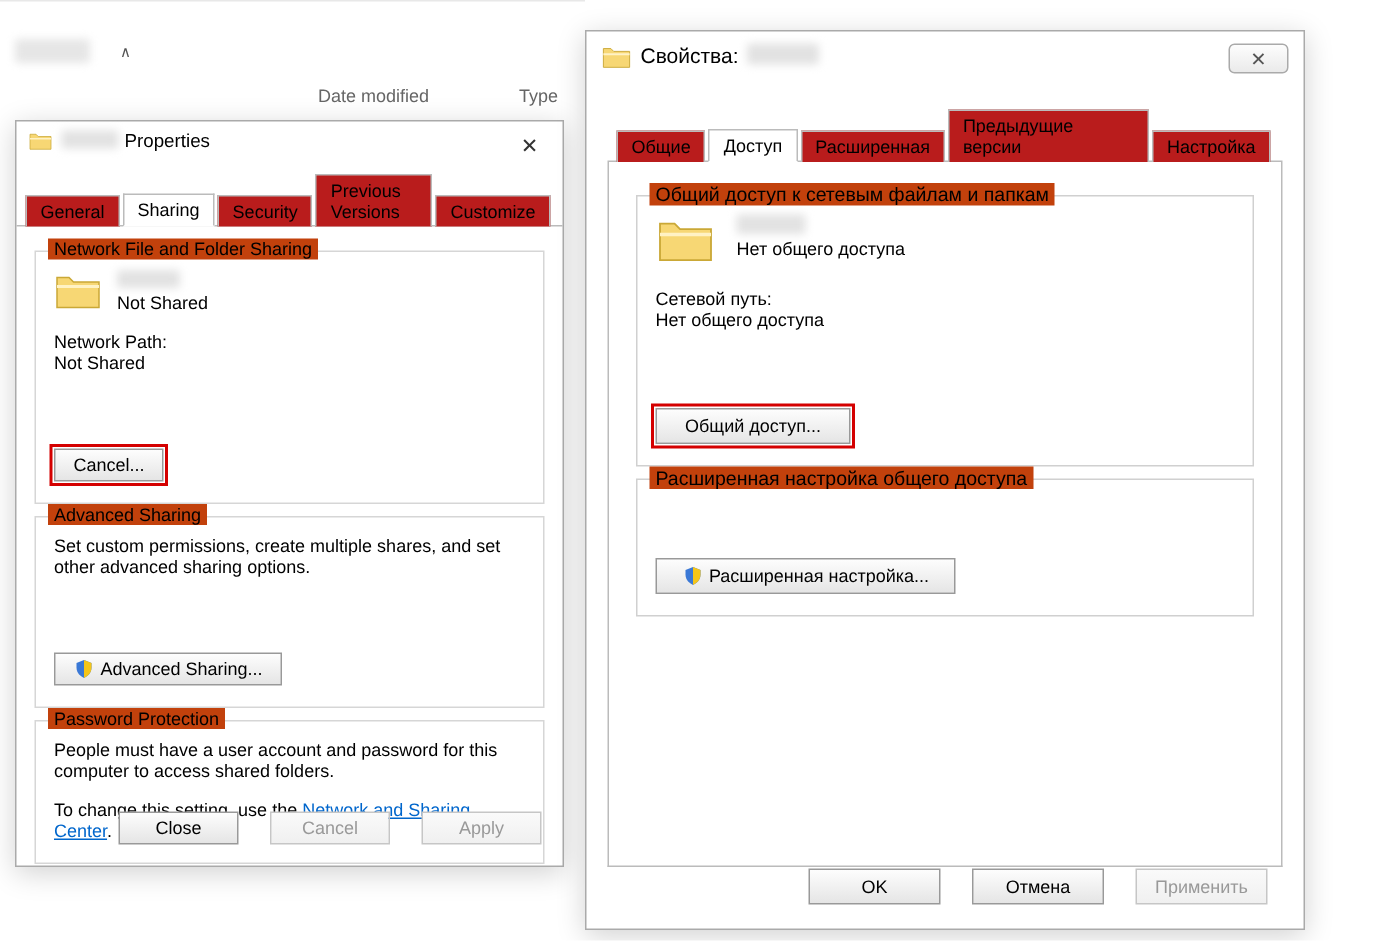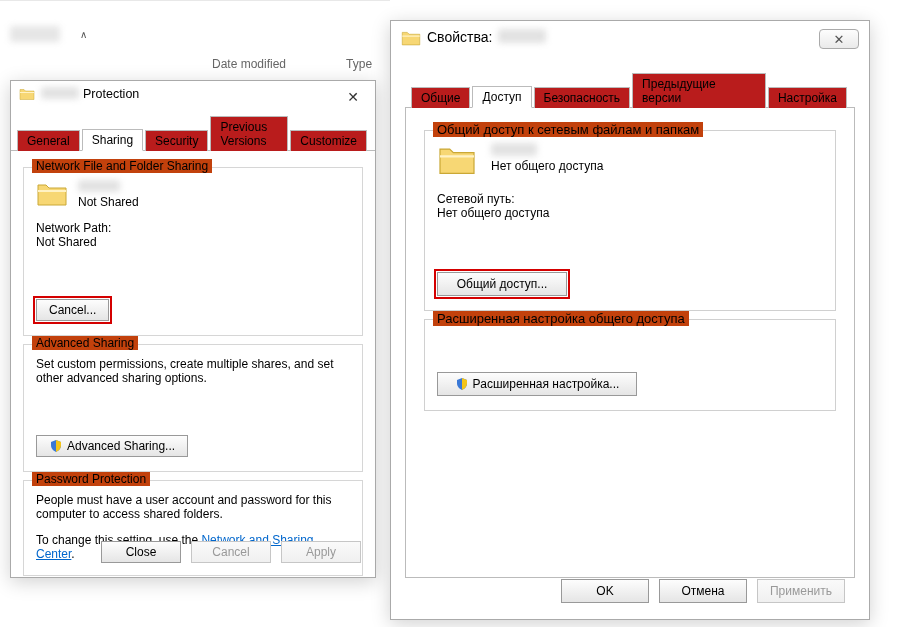--- a/index.html
+++ b/index.html
@@ -136,21 +136,21 @@
     margin-top: 40px;
   }
   .btn.disabled { color: #999; border-color: #c6c6c6; background: linear-gradient(#fafafa,#f0f0f0); cursor: default; }
   .highlight-red { outline: 2px solid #d40000; outline-offset: 1px; }
 
   a.link { color: #0066cc; text-decoration: underline; cursor: pointer; }
 
   .buttonbar {
     display: flex;
     justify-content: flex-end;
-    gap: 10px;
+    gap: 21px;
     padding: 8px 10px;
   }
 
   
   .folder-svg-small { width: 16px; height: 14px; }
   .folder-svg-med { width: 32px; height: 28px; }
   .folder-svg-large { width: 40px; height: 34px; }
 
   .blur-text {
     display:inline-block;
@@ -178,21 +178,21 @@
 
 <div class="dialog" style="left:10px; top:80px; width:366px; height:498px;">
   <div class="titlebar">
     <span class="folder-icon">
       <svg class="folder-svg-small" viewBox="0 0 32 28">
           <path fill="#f7d774" stroke="#caa836" d="M2 5h8l3 3h17v17H2z"></path>
           <path fill="#fff2c4" d="M2 10h28v2H2z"></path>
         </svg>
     </span>
     <span class="blur-text" style="width:38px"></span>
-    <span style="margin-left:4px">Protection</span>
+    <span style="margin-left:4px">Properties</span>
     <span class="spacer"></span>
     <div class="close">✕</div>
   </div>
 
   <div class="tabs">
     <div class="tab">General</div>
     <div class="tab active">Sharing</div>
     <div class="tab">Security</div>
     <div class="tab">Previous Versions</div>
     <div class="tab">Customize</div>
@@ -265,21 +265,21 @@
     <span>Свойства:</span>
     <span class="blur-text" style="width:48px;height:14px;margin-left:6px"></span>
     <span class="spacer"></span>
     <div class="close-oval">✕</div>
   </div>
 
   <div style="padding:10px 14px 0 14px;">
     <div class="tabs" style="font-size:13px;">
       <div class="tab">Общие</div>
       <div class="tab active">Доступ</div>
-      <div class="tab">Безопасность</div>
+      <div class="tab">Расширенная</div>
       <div class="tab">Предыдущие версии</div>
       <div class="tab">Настройка</div>
     </div>
 
     <div class="panel" style="border:1px solid #bbb; border-top:none; padding:14px 16px 24px 16px; height:470px; position:relative; font-size:13px;">
 
       <div class="groupbox" style="border-color:#d0d0d0;">
         <span class="legend" style="font-size:13px">Общий доступ к сетевым файлам и папкам</span>
         <div style="display:flex; align-items:flex-start; gap:14px;">
           <span class="folder-big">

